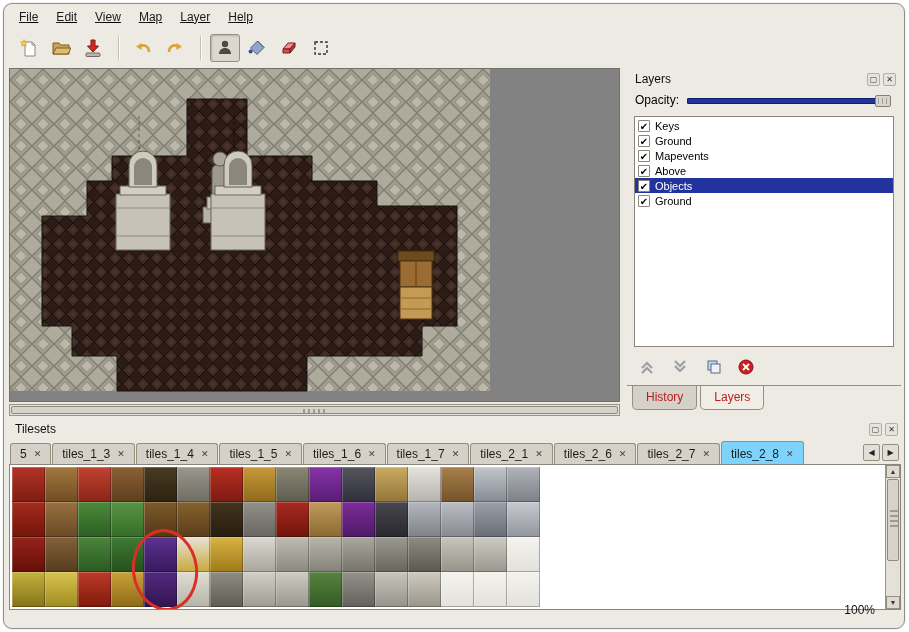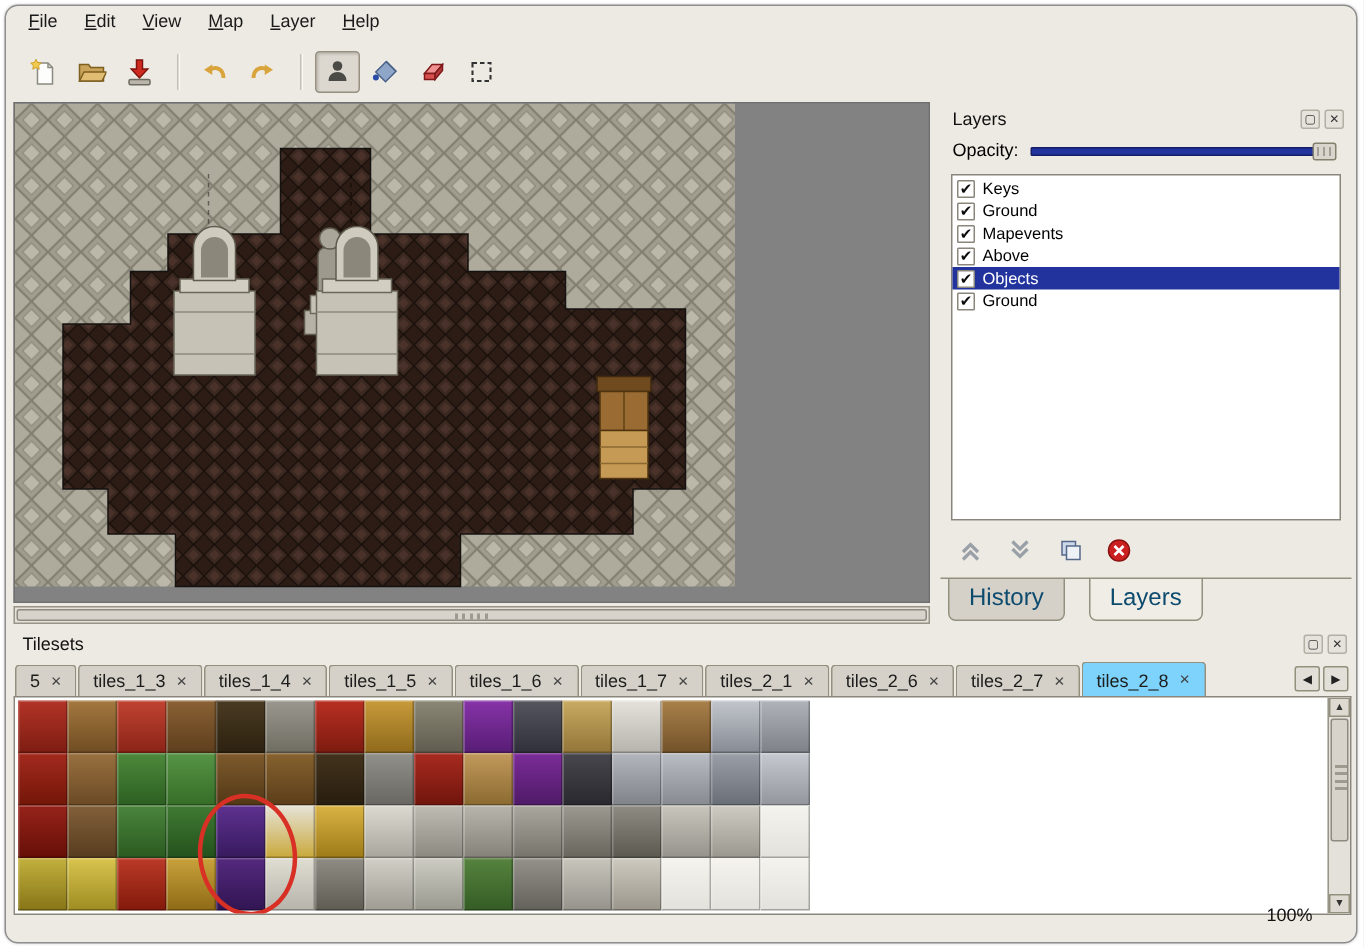--- a/index.html
+++ b/index.html
@@ -10,21 +10,21 @@
     font-family:"Liberation Sans","DejaVu Sans",sans-serif;
     -webkit-font-smoothing:antialiased;
   }
   .window {
     position:absolute; left:3px; top:3px; width:902px; height:626px;
     background:#edeae3; border:1px solid #8e8e8e; border-radius:9px;
     overflow:hidden; box-shadow:0 0 2px rgba(0,0,0,.15);
   }
 
   
-  .menubar { display:flex; align-items:flex-start; height:25px; padding-left:6px; }
+  .menubar { display:flex; align-items:center; height:25px; padding-left:6px;text-decoration:underline; }
   .menu-item { font-size:12px; color:#1a1a1a; padding:3px 9px; cursor:default; }
 
   
   .toolbar { display:flex; align-items:center; height:37px; padding-left:10px; }
   .tool-btn { width:30px; height:28px; display:flex; align-items:center; justify-content:center;
               margin-right:2px; border:1px solid transparent; border-radius:3px; }
   .tool-btn.active { background:#dcd8cf; border:1px solid #968f82;
                      box-shadow:inset 1px 1px 2px rgba(0,0,0,.18); }
   .tb-sep { width:0; height:24px; border-left:1px solid #c4c0b6; border-right:1px solid #fbfaf7; margin:0 8px; }
 
@@ -56,22 +56,22 @@
   .layer-list { position:absolute; left:7px; top:48px; width:260px; height:231px;
                 background:#fff; border:1px solid #8a867c; padding-top:1px; }
   .layer-row { display:flex; align-items:center; height:15px; padding-left:3px; font-size:11px; gap:5px; }
   .layer-row.selected { background:#22339e; color:#fff; }
   .checkbox { width:12px; height:12px; background:#fff; border:1px solid #8a867c; border-radius:1px;
               font-size:10px; line-height:11px; text-align:center; color:#0a0a0a; flex:none; }
   .layer-btns { position:absolute; left:10px; top:289px; display:flex; align-items:center; gap:13px; }
   .lb-icon { width:20px; height:20px; display:flex; align-items:center; justify-content:center; }
   .panel-tabs { position:absolute; left:0; right:0; top:317px; display:flex; padding-left:5px;
                 border-top:1px solid #94907f; }
-  .ptab { font-size:16px; padding:4px 13px 5px; background:#d5d1c8;
-          border:1px solid #94907f; border-top:none; border-radius:0 0 5px 5px; margin-right:16px; color:#0c4a6e; }
+  .ptab { font-size:12px; padding:4px 13px 5px; background:#d5d1c8;
+          border:1px solid #94907f; border-top:none; border-radius:0 0 5px 5px; margin-right:3px; color:#b91c1c; }
   .ptab.active { background:#f0ede6; }
 
   
   .tilesets-panel { position:absolute; left:3px; top:414px; width:896px; height:210px; }
   .ts-tabbar { position:absolute; left:2px; right:2px; top:22px; height:25px; display:flex;
                align-items:flex-end; border-bottom:1px solid #94907f; padding-left:1px; }
   .ts-tab { display:flex; align-items:center; gap:7px; height:21px; padding:0 9px; font-size:12px;
             background:#d5d1c8; border:1px solid #94907f; border-bottom:none;
             border-radius:3px 3px 0 0; margin-right:1px; color:#1c1c1c; white-space:nowrap; }
   .ts-tab.active { background:#7dd3fc; height:24px; margin-bottom:-1px; box-shadow:0 1px 0 #f3f1ea; }

